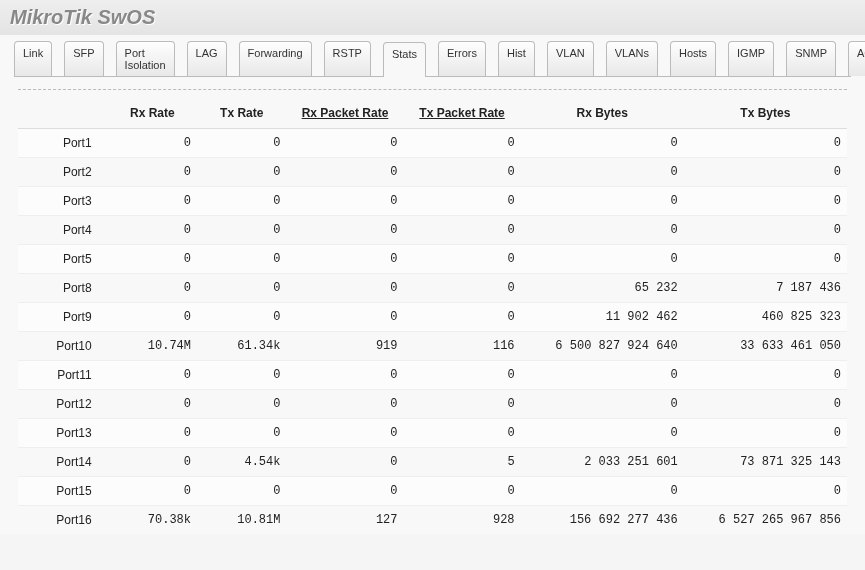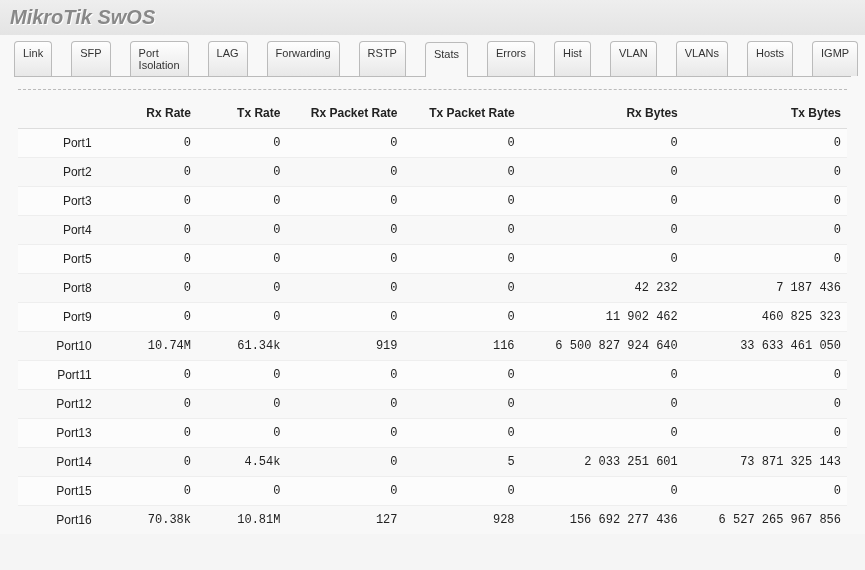--- a/index.html
+++ b/index.html
@@ -1,27 +1,27 @@
 <!DOCTYPE html>
 <html><head>
 <meta charset="utf-8">
 <style>
   html,body{margin:0;padding:0;font-family:Arial,Helvetica,sans-serif;font-size:12px;background:#f5f5f5;color:#333;}
   .page{width:865px;margin:0 auto;background:#f8f8f8;}
   .title{font-size:20px;font-weight:bold;font-style:italic;color:#888;padding:6px 10px;background:linear-gradient(#eee,#e4e4e4);text-shadow:1px 1px 0 #fff;}
-  .tabs{display:flex;gap:19px;padding:6px 14px 0 14px;background:#f8f8f8;}
+  .tabs{display:flex;gap:12px;padding:6px 14px 0 14px;background:#f8f8f8;}
   .tab{font-size:11px;color:#333;padding:5px 8px;border:1px solid #bbb;border-bottom:none;border-radius:4px 4px 0 0;background:linear-gradient(#fefefe,#e8e8e8);cursor:pointer;}
   .tab.active{background:#f8f8f8;position:relative;top:1px;padding-bottom:6px;}
   .tab-underline{border-top:1px solid #bbb;margin:0 14px 12px 14px;}
   hr.sep{border:none;border-top:1px dashed #bbb;margin:0 18px 8px 18px;}
   table{border-collapse:collapse;width:calc(100% - 36px);margin:0 18px;}
-  th{font-weight:bold;text-align:right;padding:8px 6px;border-bottom:1px solid #ddd;color:#222;}
+  th{font-weight:bold;padding:8px 6px;border-bottom:1px solid #ddd;color:#222;}
   th.portcol{text-align:right;width:70px;padding-right:16px;}
   th:nth-child(2),th:nth-child(3){width:80px;}
-  th:nth-child(4),th:nth-child(5){width:110px;}
+  th:nth-child(4),th:nth-child(5){width:110px;text-decoration:underline;}
   th:nth-child(6),th:nth-child(7){width:160px;}
   tbody td{text-align:right;padding:7px 6px;border-top:1px solid #eee;font-family:"Courier New",monospace;font-size:12px;color:#222;}
   tbody td.port{font-family:Arial,sans-serif;font-weight:normal;padding-right:16px;}
   tbody tr:nth-child(odd){background:#fcfcfc;}
 </style>
 </head>
 <body>
 <div class="page">
 
 <div class="title">MikroTik SwOS</div>
@@ -105,21 +105,21 @@
           <td>0</td>
           <td>0</td>
           <td>0</td>
         </tr>
         <tr>
           <td class="port">Port8</td>
           <td>0</td>
           <td>0</td>
           <td>0</td>
           <td>0</td>
-          <td>42 232</td>
+          <td>65 232</td>
           <td>7 187 436</td>
         </tr>
         <tr>
           <td class="port">Port9</td>
           <td>0</td>
           <td>0</td>
           <td>0</td>
           <td>0</td>
           <td>11 902 462</td>
           <td>460 825 323</td>

